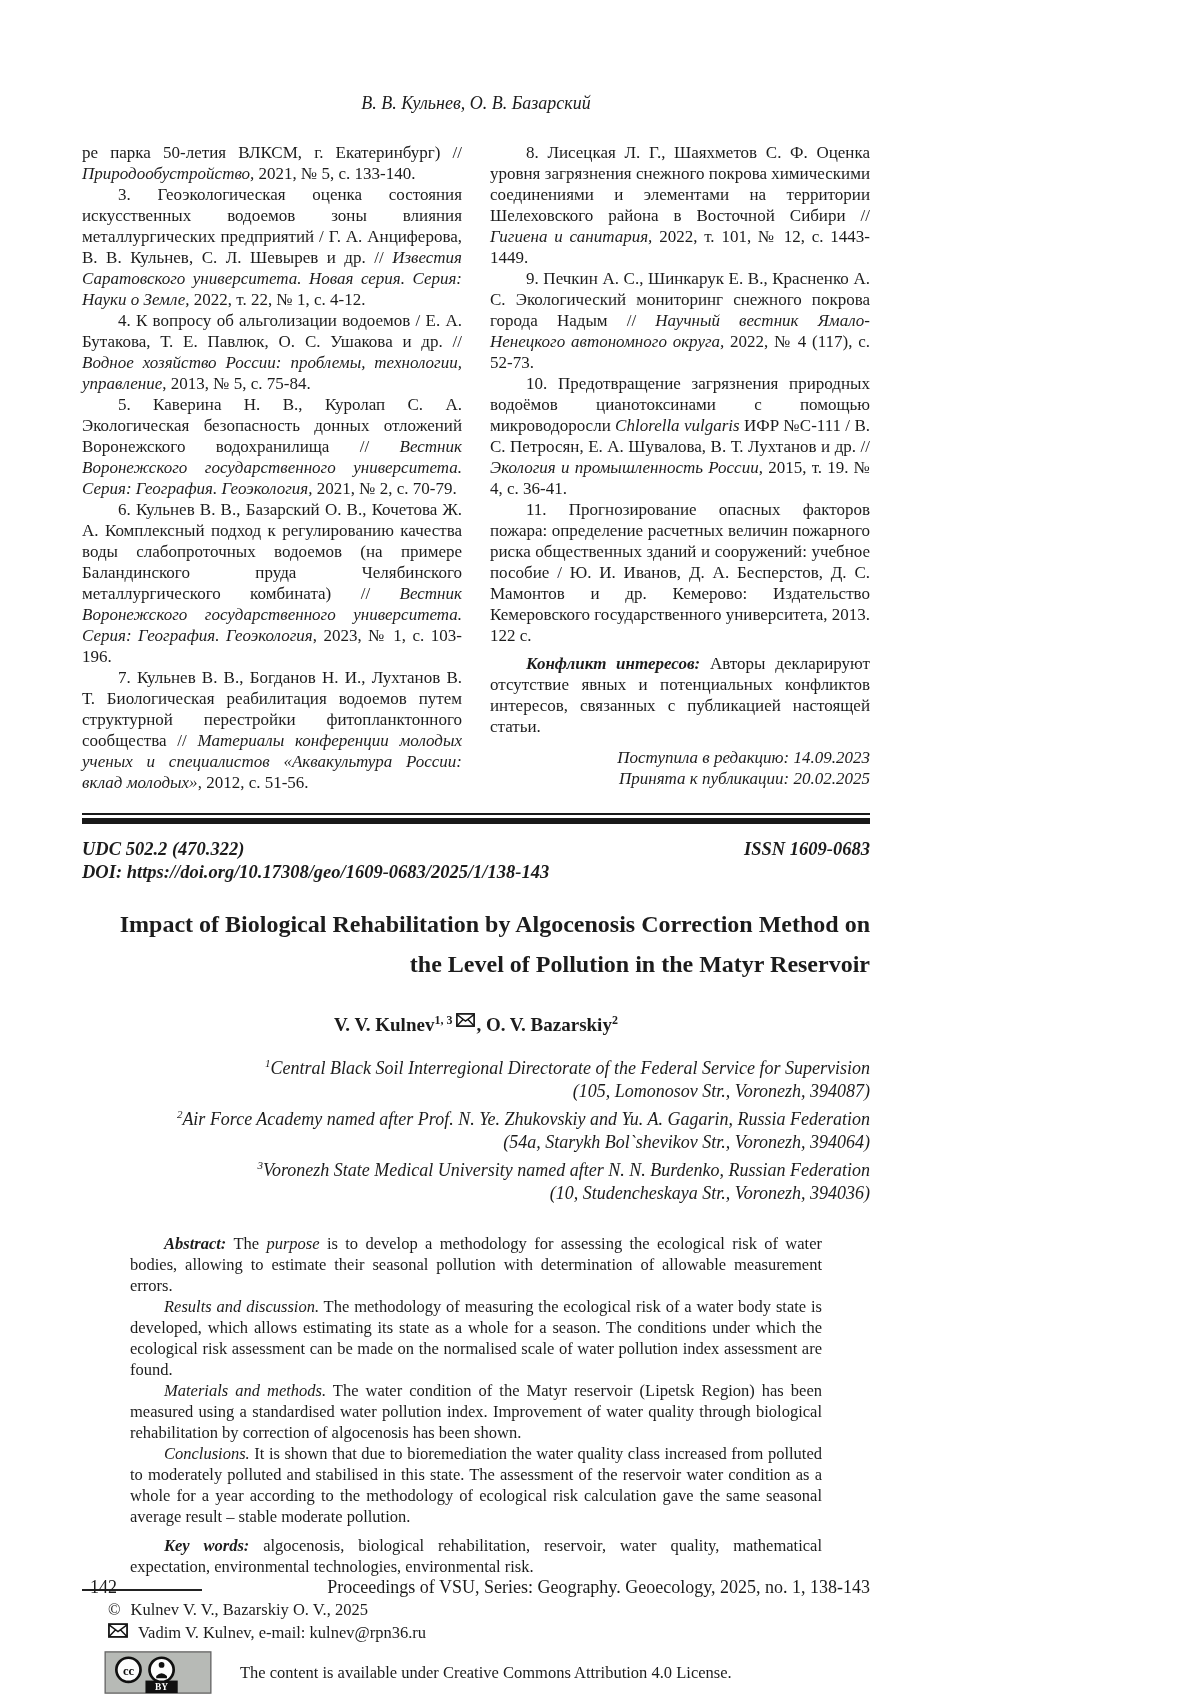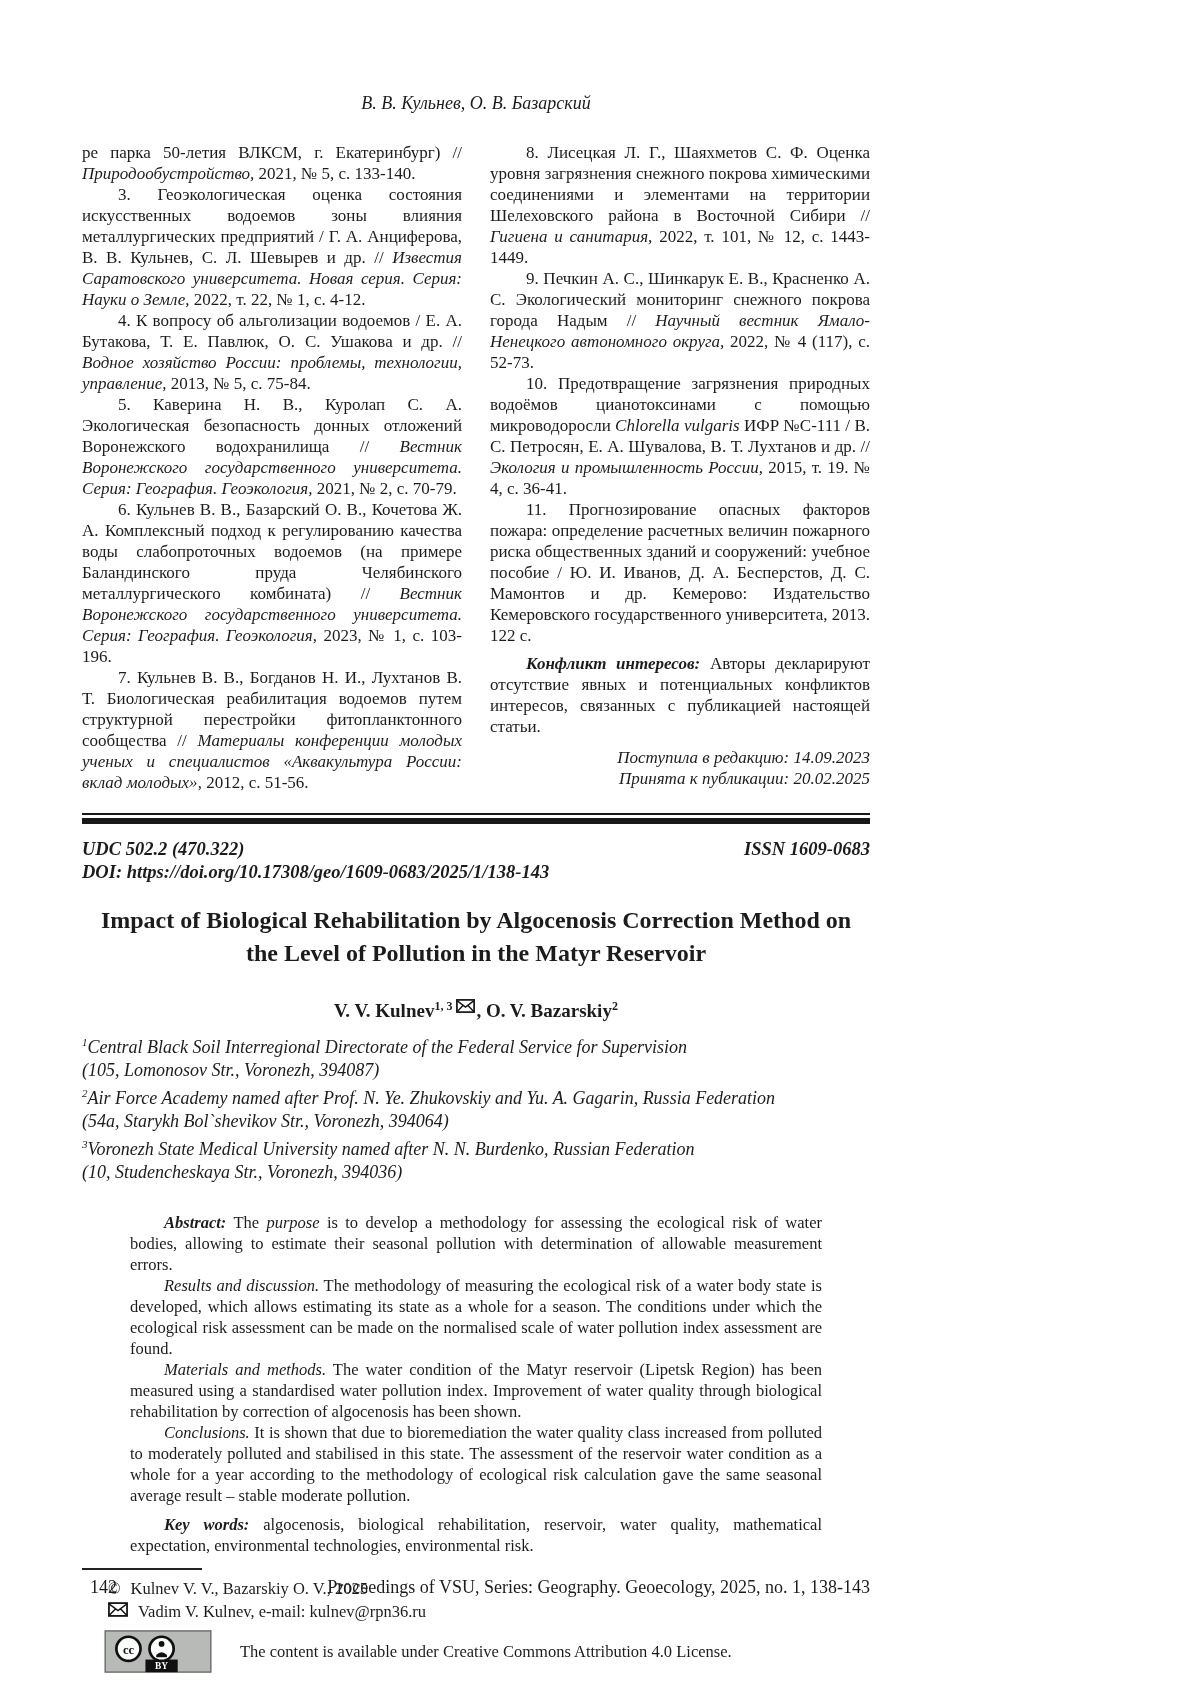--- a/index.html
+++ b/index.html
@@ -24,28 +24,28 @@
   .seg-i { font-style: italic; }
   .seg-bi { font-weight: bold; font-style: italic; }
 
   .double-rule { margin-top: 20px; border-top: 2px solid #191919; }
   .double-rule::after { content: ""; display: block; height: 6px; background: #191919; margin-top: 3px; }
 
   .meta-row { display: flex; justify-content: space-between; margin-top: 14px;
               font-weight: bold; font-style: italic; font-size: 18.5px; line-height: 23px; }
   .doi-line { font-weight: bold; font-style: italic; font-size: 18.5px; line-height: 23px; }
 
-  .article-title { margin: 20px auto 0; max-width: 830px; text-align: center;
-                   font-size: 24px; line-height: 33px; font-weight: bold; }
+  .article-title { margin: 20px auto 0; max-width: 830px; text-align: right;
+                   font-size: 24px; line-height: 40px; font-weight: bold; }
 
   .authors-line { margin-top: 24px; text-align: center; font-weight: bold; font-size: 19px; line-height: 24px; }
   .authors-line sup { font-size: 12px; }
   .env-icon { display: inline-block; vertical-align: 4px; margin: 0 1px 0 4px; }
 
-  .affiliations { margin-top: 8px; text-align: left; font-style: italic; font-size: 18px; line-height: 23px; }
+  .affiliations { margin-top: 15px; text-align: right; font-style: italic; font-size: 18px; line-height: 23px; }
   .affil-line sup { font-size: 11px; }
 
   .abstract-block { margin: 28px 48px 0; }
   .abs-par { margin: 0; font-size: 16.5px; line-height: 21px; text-align: justify; text-indent: 34px; }
   .abs-par.keywords { margin-top: 8px; }
 
   .footnote { margin-top: 12px; font-size: 16.5px; }
   .fn-rule { width: 120px; border-top: 2px solid #222; margin-bottom: 7px; }
   .fn-line { padding-left: 26px; line-height: 23px; display: flex; align-items: center; gap: 10px; }
   .cc-row { padding-left: 22px; margin-top: 7px; display: flex; align-items: center; gap: 28px; }

